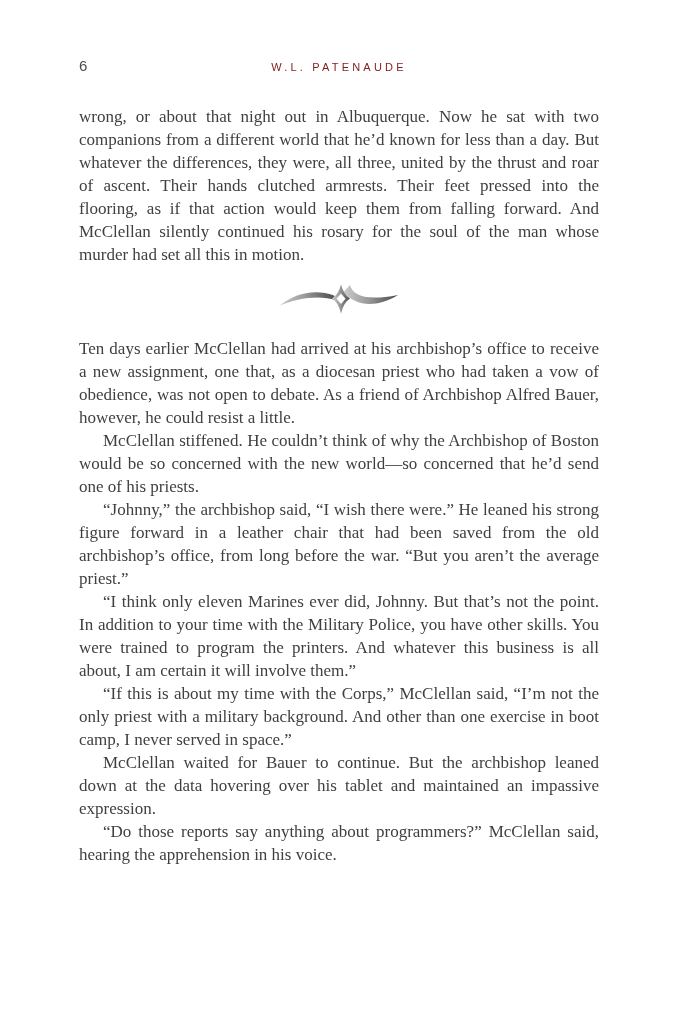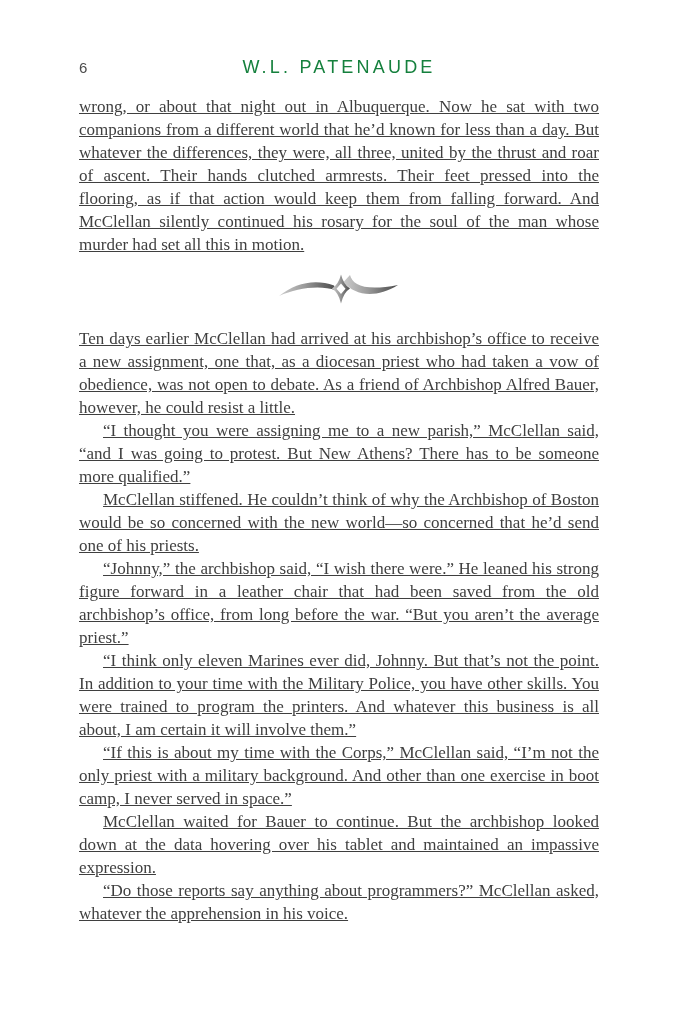--- a/index.html
+++ b/index.html
@@ -20,30 +20,29 @@
     font-family: "Liberation Sans", "DejaVu Sans", sans-serif;
     color: #4b4b4b;
   }
   .page-number {
     justify-self: start;
     font-size: 15px;
     letter-spacing: 1px;
   }
   .running-head {
     justify-self: center;
-    font-size: 18px;
+    font-size: 11px;
     letter-spacing: 3.2px;
-    color: #15803d;
+    color: #7f1d1d;
   }
   .header-spacer { justify-self: end; }
   .page-body {
-    margin-top: 17px;
+    margin-top: 31px;
     padding: 0 79px;
     color: #3f3f3f;
-    text-decoration: underline;
   }
   .page-body p {
     font-size: 17px;
     line-height: 23px;
     text-align: justify;
     text-justify: inter-word;
     color: #3f3f3f;
   }
   .page-body p.indent { text-indent: 24px; }
   .ornament {
@@ -82,23 +81,22 @@
         <path fill="url(#ornGrad)" d="M 0,23 C 16,10 36,5.5 55,12.5 L 57,17.5 C 40,11.5 18,15.5 0,23 Z"></path>
 
         <path fill="url(#ornGrad)" d="M 71,2 C 73.5,12 86,18.5 119,12 C 97,25.5 76,23 64.5,9 Z"></path>
 
         <path fill="url(#ornGrad)" fill-rule="evenodd" d="M 62,1.5 Q 64.5,11.5 71,15.5 Q 64.5,19.5 62,30.5 Q 59.5,19.5 53,15.5 Q 59.5,11.5 62,1.5 Z
              M 62,10.5 L 66.5,15.8 L 62,21 L 57.5,15.8 Z"></path>
       </svg>
     </div>
 
     <p>Ten days earlier McClellan had arrived at his archbishop’s office to receive a new assignment, one that, as a diocesan priest who had taken a vow of obedience, was not open to debate. As a friend of Archbishop Alfred Bauer, however, he could resist a little.</p>
-    <p class="indent">“I thought you were assigning me to a new parish,” McClellan said, “and I was going to protest. But New Athens? There has to be someone more qualified.”</p>
     <p class="indent">McClellan stiffened. He couldn’t think of why the Archbishop of Boston would be so concerned with the new world—so concerned that he’d send one of his priests.</p>
     <p class="indent">“Johnny,” the archbishop said, “I wish there were.” He leaned his strong figure forward in a leather chair that had been saved from the old archbishop’s office, from long before the war. “But you aren’t the average priest.”</p>
     <p class="indent">“I think only eleven Marines ever did, Johnny. But that’s not the point. In addition to your time with the Military Police, you have other skills. You were trained to program the printers. And whatever this business is all about, I am certain it will involve them.”</p>
     <p class="indent">“If this is about my time with the Corps,” McClellan said, “I’m not the only priest with a military background. And other than one exercise in boot camp, I never served in space.”</p>
-    <p class="indent">McClellan waited for Bauer to continue. But the archbishop looked down at the data hovering over his tablet and maintained an impassive expression.</p>
-    <p class="indent">“Do those reports say anything about programmers?” McClellan asked, whatever the apprehension in his voice.</p>
+    <p class="indent">McClellan waited for Bauer to continue. But the archbishop leaned down at the data hovering over his tablet and maintained an impassive expression.</p>
+    <p class="indent">“Do those reports say anything about programmers?” McClellan said, hearing the apprehension in his voice.</p>
 
   </main>
 
 </div>
 
 </body></html>

